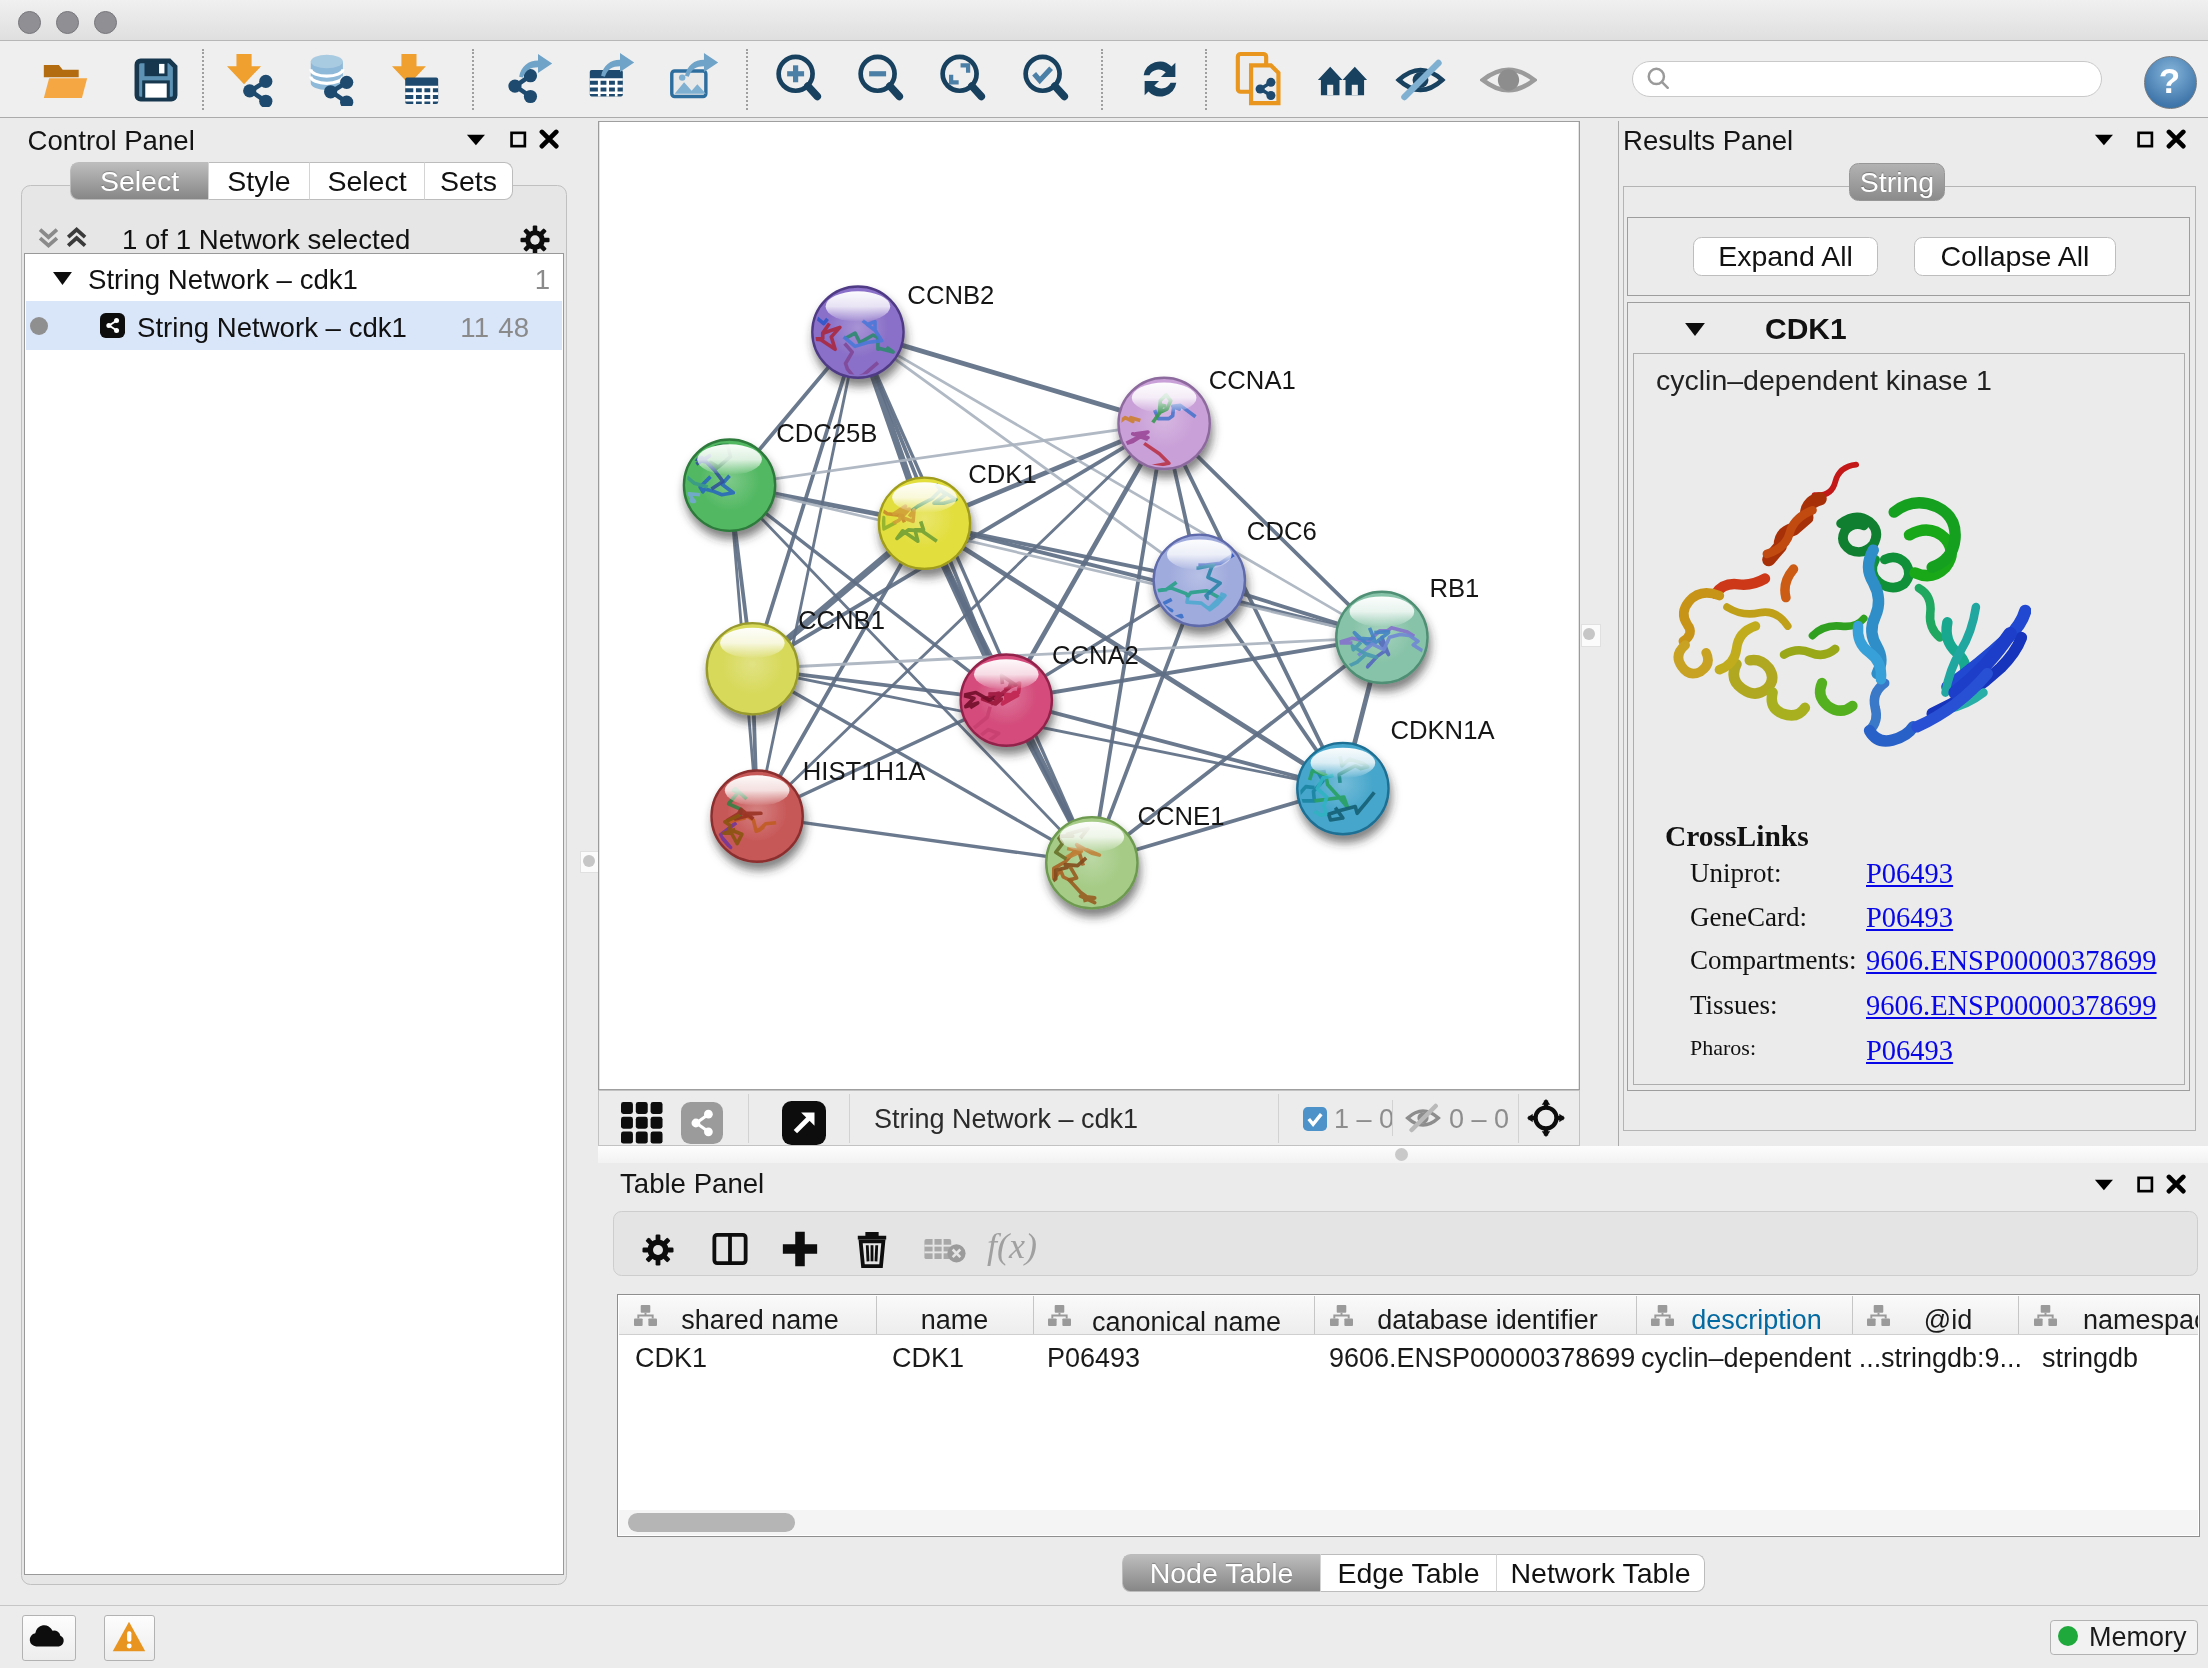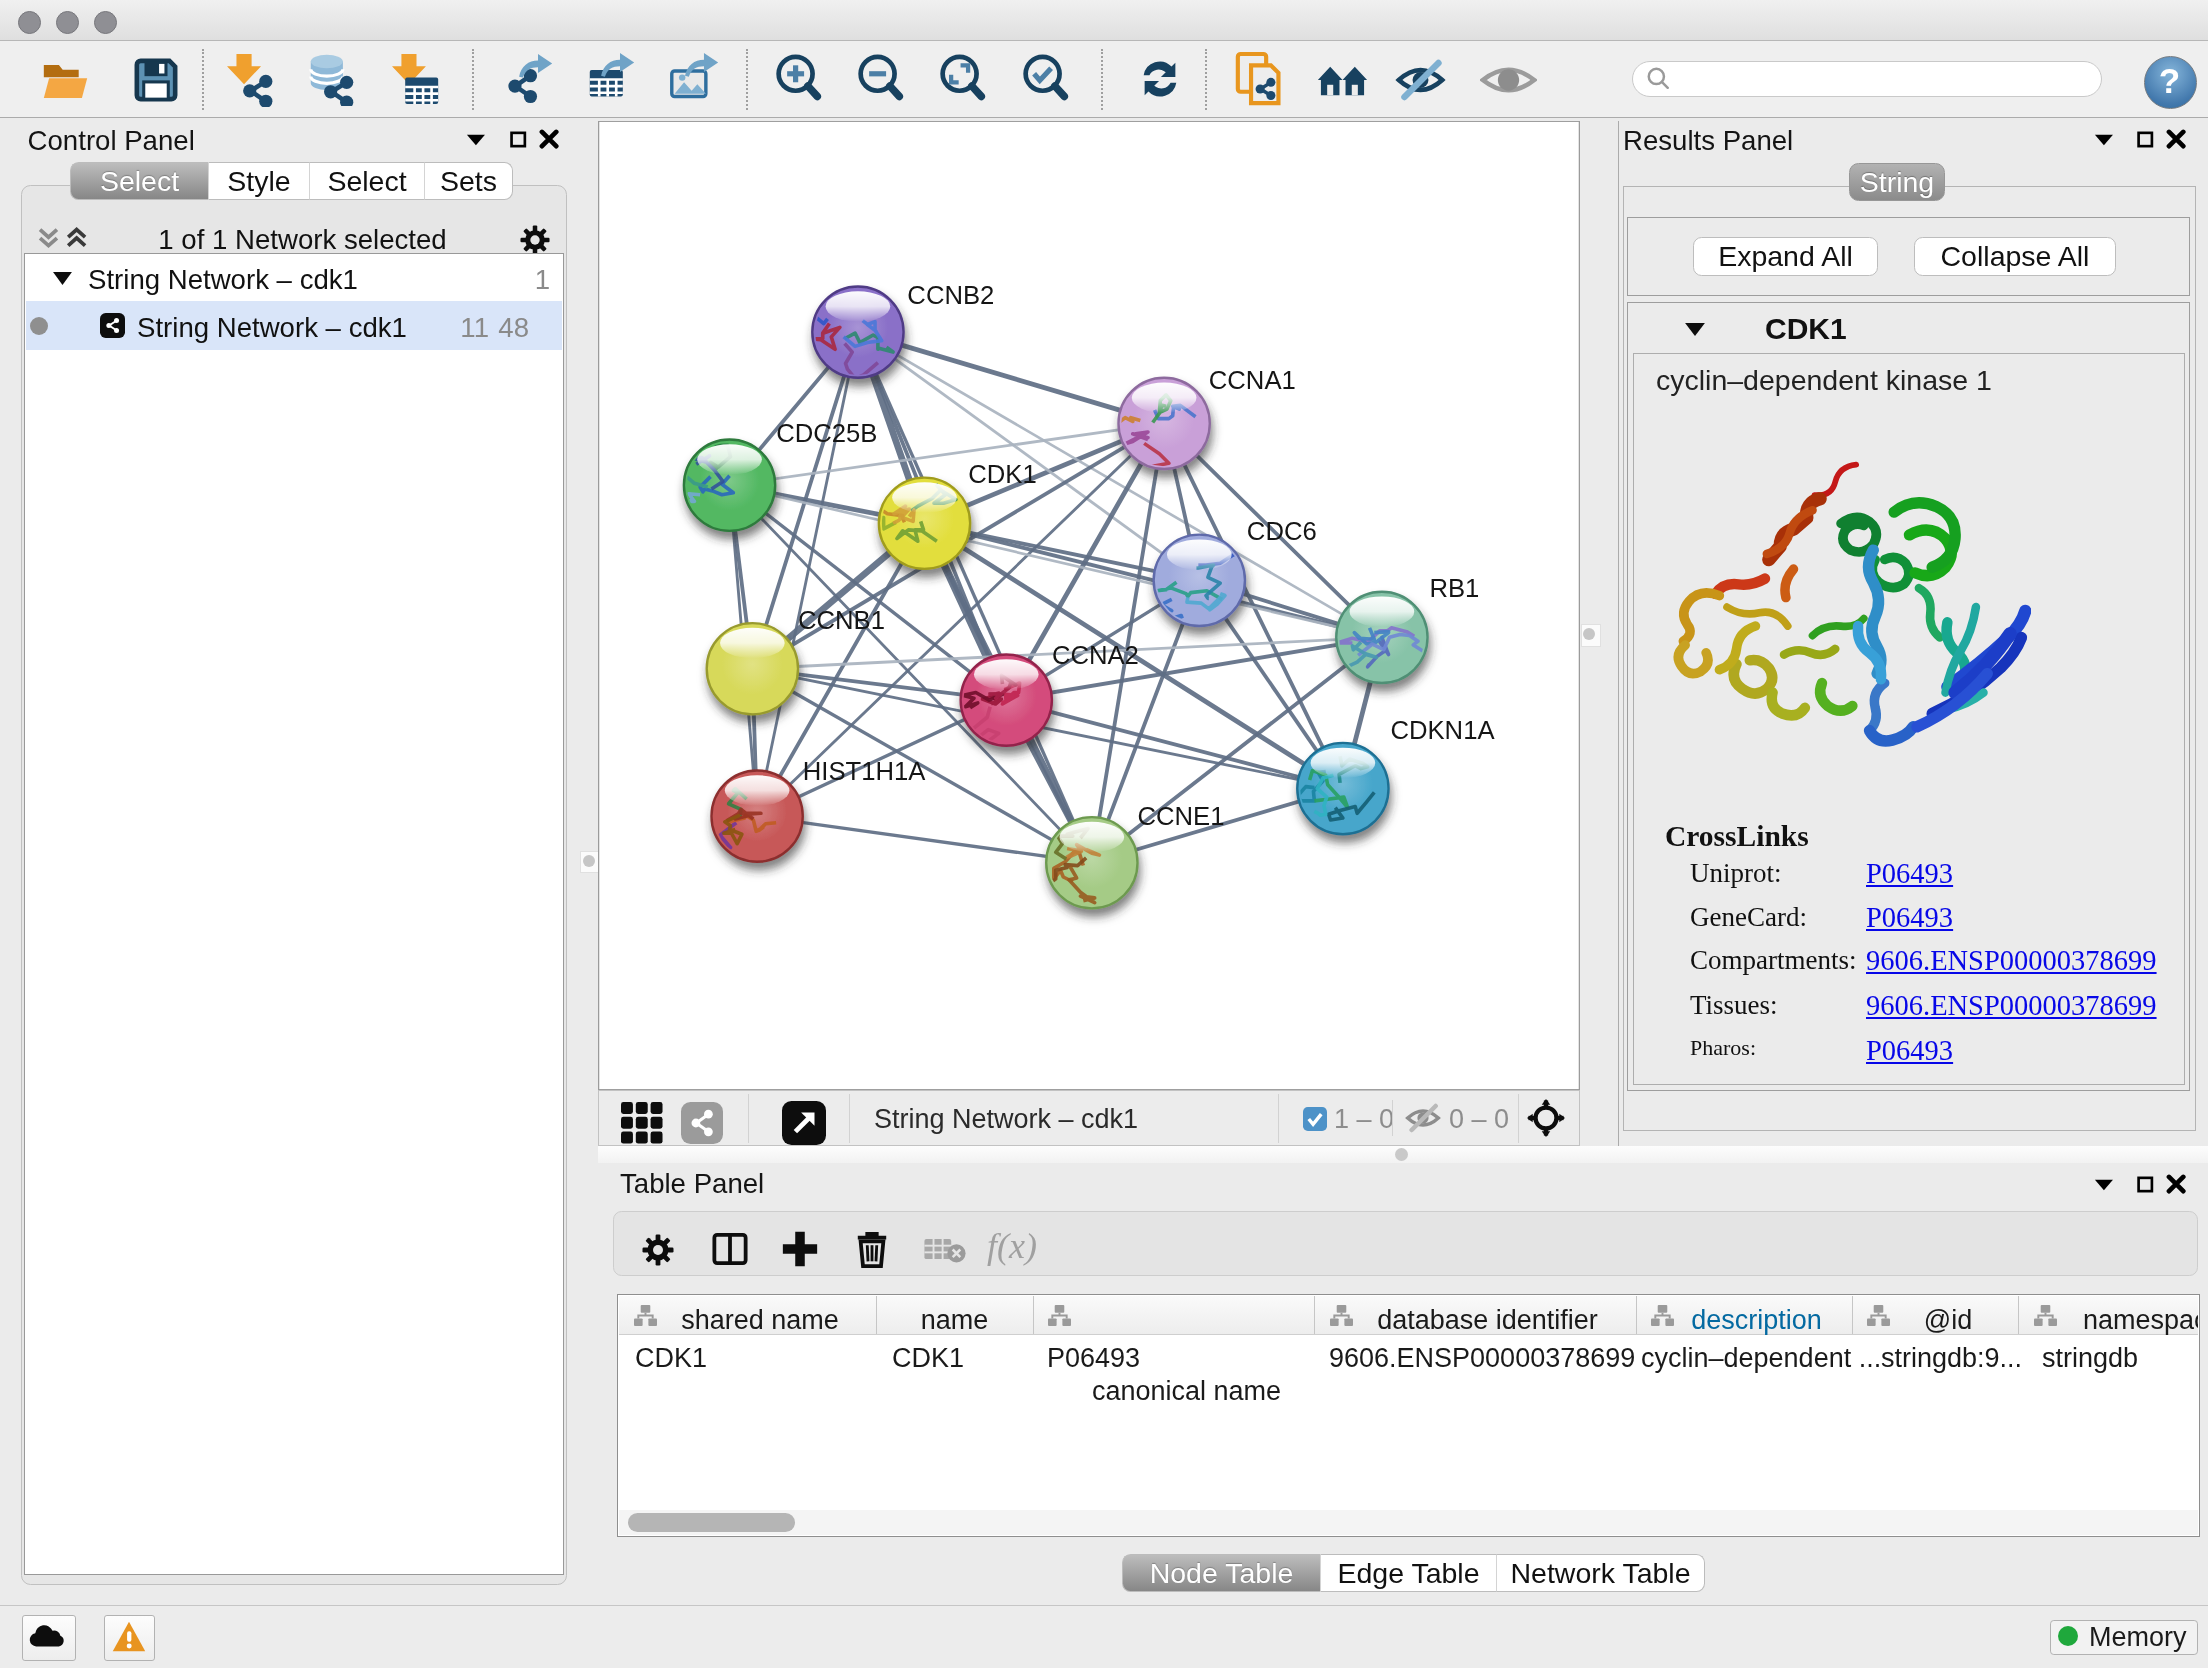--- a/index.html
+++ b/index.html
@@ -200,21 +200,21 @@
 <svg class="abs" style="left:36px;top:224px" width="55" height="30" viewBox="0 0 58 32">
 <g fill="none" stroke="#8a8a8a" stroke-width="4">
           <path d="M4 6 l9 8 9-8"></path>
           <path d="M4 15 l9 8 9-8"></path>
         </g>
 <g fill="none" stroke="#3a3a3a" stroke-width="4">
           <path d="M34 14 l9-8 9 8"></path>
           <path d="M34 23 l9-8 9 8"></path>
         </g>
 </svg>
-<div class="abs" style="left:103px;top:224px;width:399px;text-align:center;font-size:27.6px;color:#111">1 of 1 Network selected</div>
+<div class="abs" style="left:122px;top:224px;width:399px;font-size:27.6px;color:#111">1 of 1 Network selected</div>
 <svg class="abs" style="left:520px;top:225px" width="30" height="30" viewBox="0 0 32 32">
 <g fill="#0d0d0d">
           <rect x="13.6" y="0.5" width="4.8" height="7" rx="1.2" transform="rotate(0 16 16)"></rect>
           <rect x="13.6" y="0.5" width="4.8" height="7" rx="1.2" transform="rotate(45 16 16)"></rect>
           <rect x="13.6" y="0.5" width="4.8" height="7" rx="1.2" transform="rotate(90 16 16)"></rect>
           <rect x="13.6" y="0.5" width="4.8" height="7" rx="1.2" transform="rotate(135 16 16)"></rect>
           <rect x="13.6" y="0.5" width="4.8" height="7" rx="1.2" transform="rotate(180 16 16)"></rect>
           <rect x="13.6" y="0.5" width="4.8" height="7" rx="1.2" transform="rotate(225 16 16)"></rect>
           <rect x="13.6" y="0.5" width="4.8" height="7" rx="1.2" transform="rotate(270 16 16)"></rect>
           <rect x="13.6" y="0.5" width="4.8" height="7" rx="1.2" transform="rotate(315 16 16)"></rect>
@@ -743,21 +743,21 @@
 <g fill="#9a9a9a">
             <rect x="8" y="1" width="10" height="8" rx="1"></rect>
             <rect x="1" y="15" width="9" height="8" rx="1"></rect>
             <rect x="16" y="15" width="9" height="8" rx="1"></rect>
           </g>
 <path d="M13 9 v3 M5.5 15 v-3 h15 v3" fill="none" stroke="#9a9a9a" stroke-width="2"></path>
         </svg>
 <div class="abs" style="left:876px;top:1296px;height:38px;border-left:1.9px solid #c6c6c6"></div>
 <div class="abs" style="left:876px;top:1305px;width:157px;text-align:center;font-size:27px;color:#1a1a1a;white-space:nowrap;overflow:hidden">name</div>
 <div class="abs" style="left:1033px;top:1296px;height:38px;border-left:1.9px solid #c6c6c6"></div>
-<div class="abs" style="left:1058px;top:1376px;width:257px;text-align:center;font-size:27px;color:#1a1a1a;white-space:nowrap;overflow:hidden">canonical name</div>
+<div class="abs" style="left:1058px;top:1307px;width:257px;text-align:center;font-size:27px;color:#1a1a1a;white-space:nowrap;overflow:hidden">canonical name</div>
 <svg class="abs" style="left:1047px;top:1304px" width="25" height="23" viewBox="0 0 26 24">
 <g fill="#9a9a9a">
             <rect x="8" y="1" width="10" height="8" rx="1"></rect>
             <rect x="1" y="15" width="9" height="8" rx="1"></rect>
             <rect x="16" y="15" width="9" height="8" rx="1"></rect>
           </g>
 <path d="M13 9 v3 M5.5 15 v-3 h15 v3" fill="none" stroke="#9a9a9a" stroke-width="2"></path>
         </svg>
 <div class="abs" style="left:1314px;top:1296px;height:38px;border-left:1.9px solid #c6c6c6"></div>
 <div class="abs" style="left:1339px;top:1305px;width:297px;text-align:center;font-size:27px;color:#1a1a1a;white-space:nowrap;overflow:hidden">database identifier</div>

